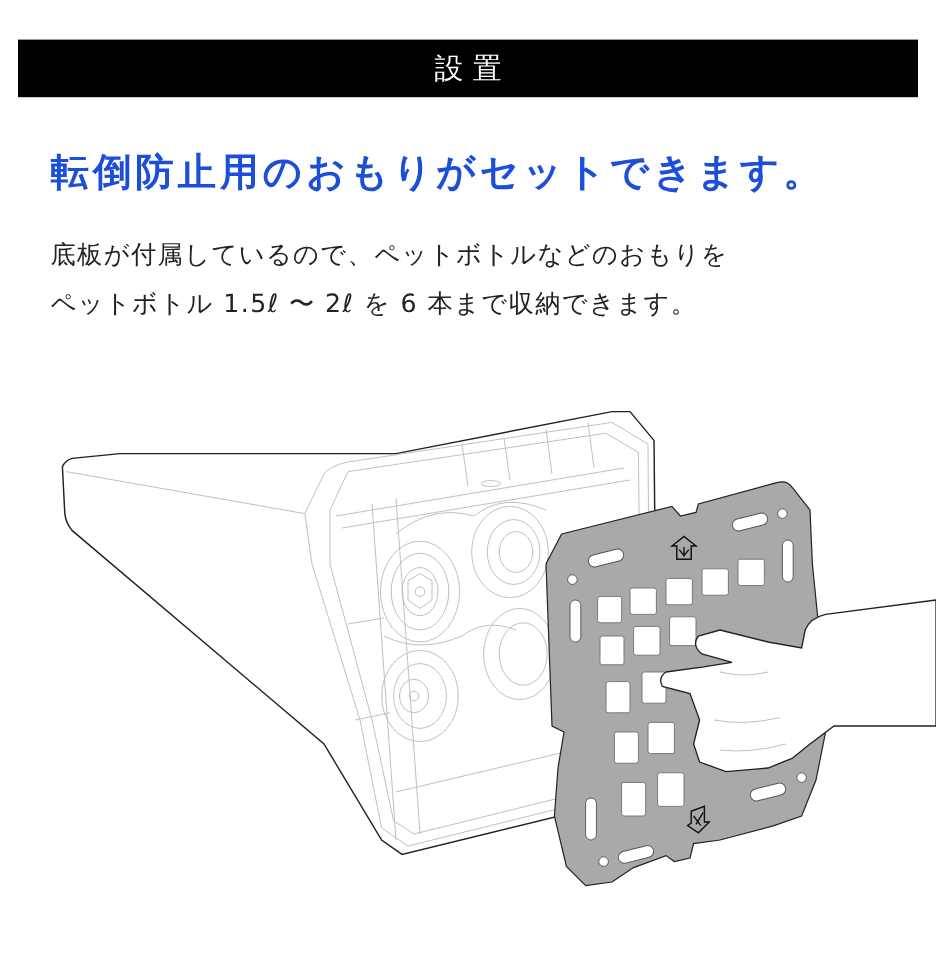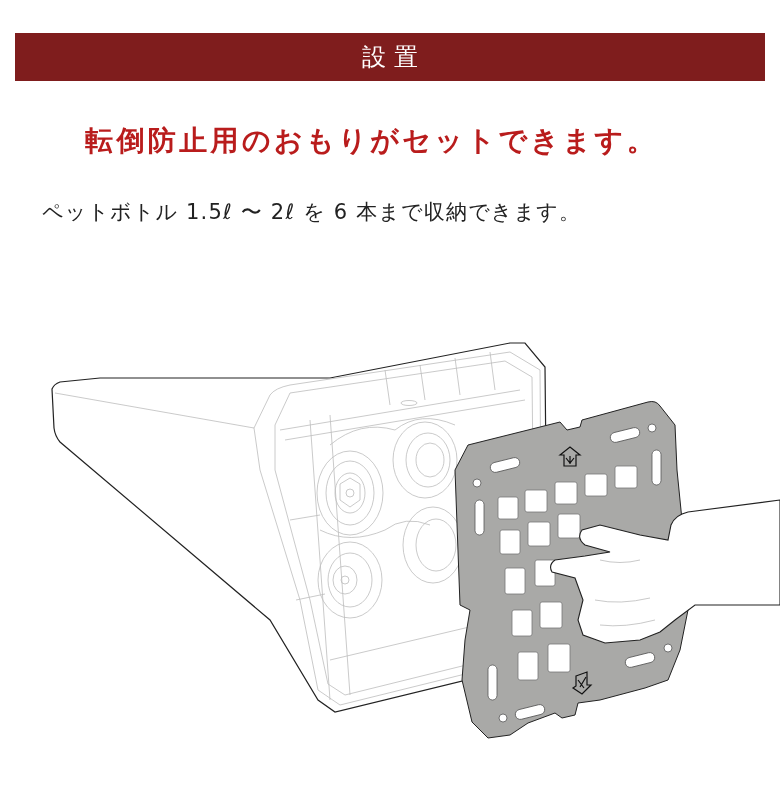--- a/index.html
+++ b/index.html
@@ -1,37 +1,38 @@
 <!DOCTYPE html>
 <html><head>
 <meta charset="utf-8">
 <style>
   html, body { margin: 0; padding: 0; background: #ffffff; }
   body { width: 780px; height: 810px; position: relative; overflow: hidden;
          font-family: "DejaVu Sans", "Liberation Sans", sans-serif; color: #111; }
   .header-bar { position: absolute; left: 15px; top: 33px; width: 750px; height: 48px;
-                background: #7f1d1d; display: flex; align-items: center; justify-content: center; }
+                background: #000000; display: flex; align-items: center; justify-content: center; }
   .header-title { color: #ffffff; font-size: 24px; letter-spacing: 8px; font-weight: 300; padding-left: 8px; }
-  .headline { position: absolute; left: 42px; top: 122px; font-size: 28px; font-weight: bold;
-              letter-spacing: 3.4px; white-space: nowrap; color: #b91c1c; margin-left: 43px; }
+  .headline { position: absolute; left: 42px; top: 122px; font-size: 32px; font-weight: bold;
+              letter-spacing: 3.4px; white-space: nowrap; color: #1d4ed8; }
   .body-text { position: absolute; left: 42px; top: 192px; font-size: 21px; line-height: 41px;
                letter-spacing: 1.2px; color: #222; }
   .body-line { display: block; white-space: nowrap; }
   .illustration { position: absolute; left: 0; top: 330px; width: 780px; height: 480px; }
 </style>
 </head>
 <body>
 
 <div class="header-bar">
   <span class="header-title">設置</span>
 </div>
 
 <div class="headline">転倒防止用のおもりがセットできます。</div>
 
 <div class="body-text">
+  <span class="body-line">底板が付属しているので、ペットボトルなどのおもりを</span>
   <span class="body-line">ペットボトル 1.5ℓ 〜 2ℓ を 6 本まで収納できます。</span>
 </div>
 
 <svg class="illustration" viewBox="0 330 780 480" xmlns="http://www.w3.org/2000/svg">
 
   <g fill="#ffffff" stroke="#222" stroke-width="1.2">
     <path d="M52,389 Q54,384 60,382 L100,378 L330,378 L510,343 L525,343 L545,367 L548,660 L335,712 L318,700 L270,620 L60,442 Q55,436 54,428 Z"></path>
   </g>
   <g fill="none" stroke="#bdbdbd" stroke-width="0.8">
     <line x1="55" y1="393" x2="254" y2="428"></line>

